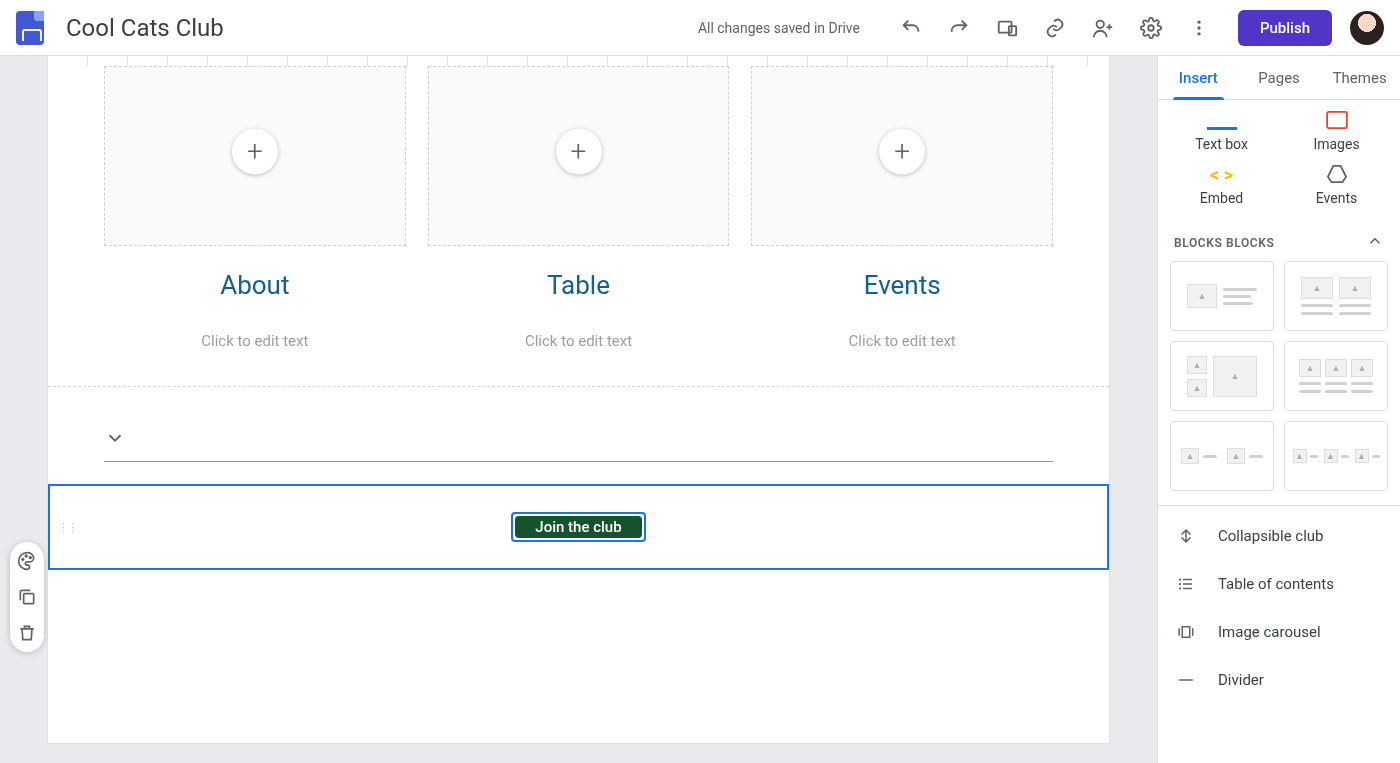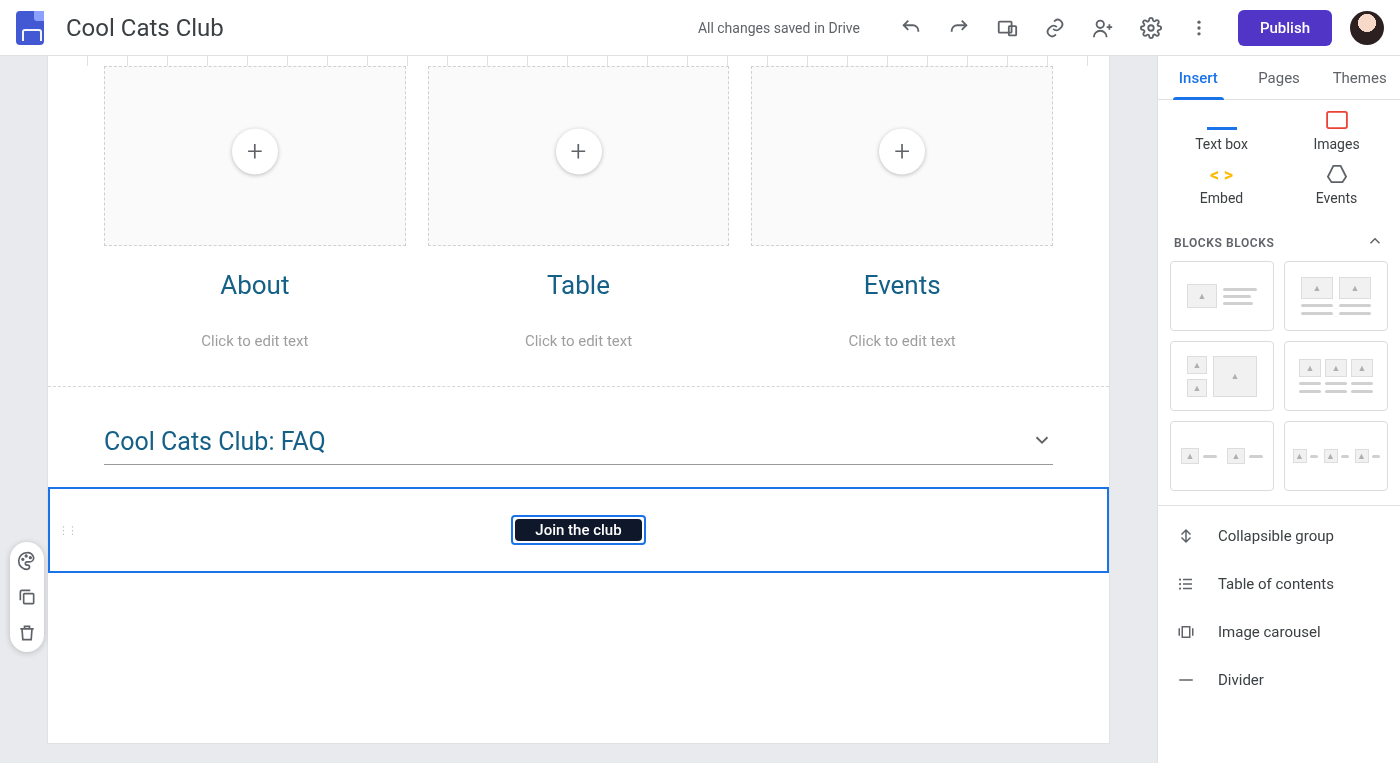--- a/index.html
+++ b/index.html
@@ -173,21 +173,21 @@
     content:'⋮⋮';
     position:absolute; left:8px; top:50%; transform:translateY(-50%);
     font-size:11px; letter-spacing:-2px; color:#bdbdbd;
   }
   .cta-wrap {
     border: 2px solid var(--blue-sel);
     border-radius: 4px;
     padding: 2px;
   }
   .cta-btn {
-    background: #0f172a;
+    background: #14532d;
     color: #fff;
     padding: 2px 20px;
     border-radius: 4px;
     font-size: 15px;
     font-weight: 500;
     cursor: pointer;
   }
 
   
   .section-tools {
@@ -408,21 +408,20 @@
             <div class="add-circle">+</div>
           </div>
           <div class="col-title">Events</div>
           <div class="col-placeholder">Click to edit text</div>
         </div>
       </div>
 
       <div class="section-sep"></div>
 
       <div class="faq-row">
-        <div class="faq-title">Cool Cats Club: FAQ</div>
         <div class="chevron">
           <svg viewBox="0 0 24 24" width="22" height="22" fill="none" stroke="currentColor" stroke-width="2">
               <polyline points="6 9 12 15 18 9"></polyline>
             </svg>
         </div>
       </div>
 
       <div class="button-section">
         <div class="cta-wrap">
           <div class="cta-btn">Join the club</div>
@@ -567,21 +566,21 @@
       </div>
     </div>
 
     <div class="insert-list">
       <div class="insert-row">
         <div class="ric">
           <svg viewBox="0 0 24 24" width="18" height="18" fill="none" stroke="currentColor" stroke-width="2">
               <path d="M12 4v16M6 10l6-6 6 6M6 14l6 6 6-6"></path>
             </svg>
         </div>
-        <span>Collapsible group</span>
+        <span>Collapsible club</span>
       </div>
       <div class="insert-row">
         <div class="ric">
           <svg viewBox="0 0 24 24" width="18" height="18" fill="currentColor">
               <circle cx="4" cy="6" r="1.5"></circle>
               <rect x="8" y="5" width="12" height="2"></rect>
               <circle cx="4" cy="12" r="1.5"></circle>
               <rect x="8" y="11" width="12" height="2"></rect>
               <circle cx="4" cy="18" r="1.5"></circle>
               <rect x="8" y="17" width="12" height="2"></rect>

